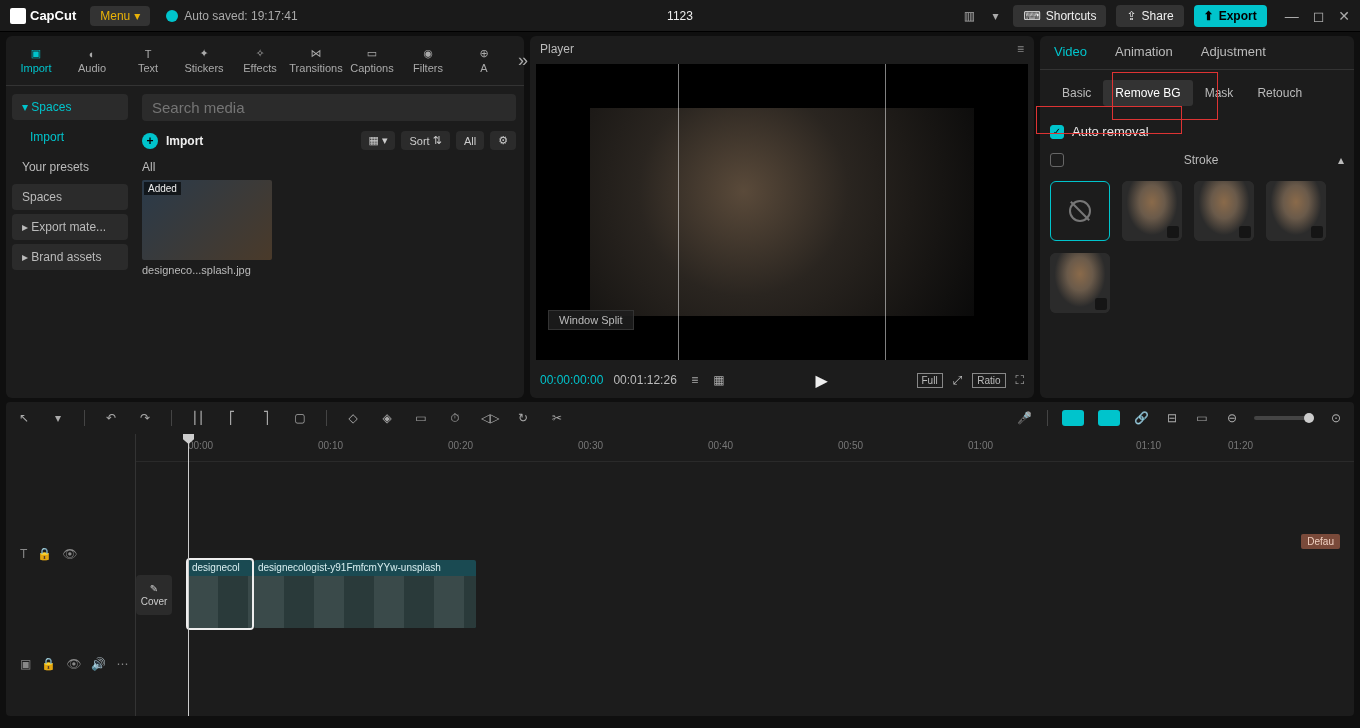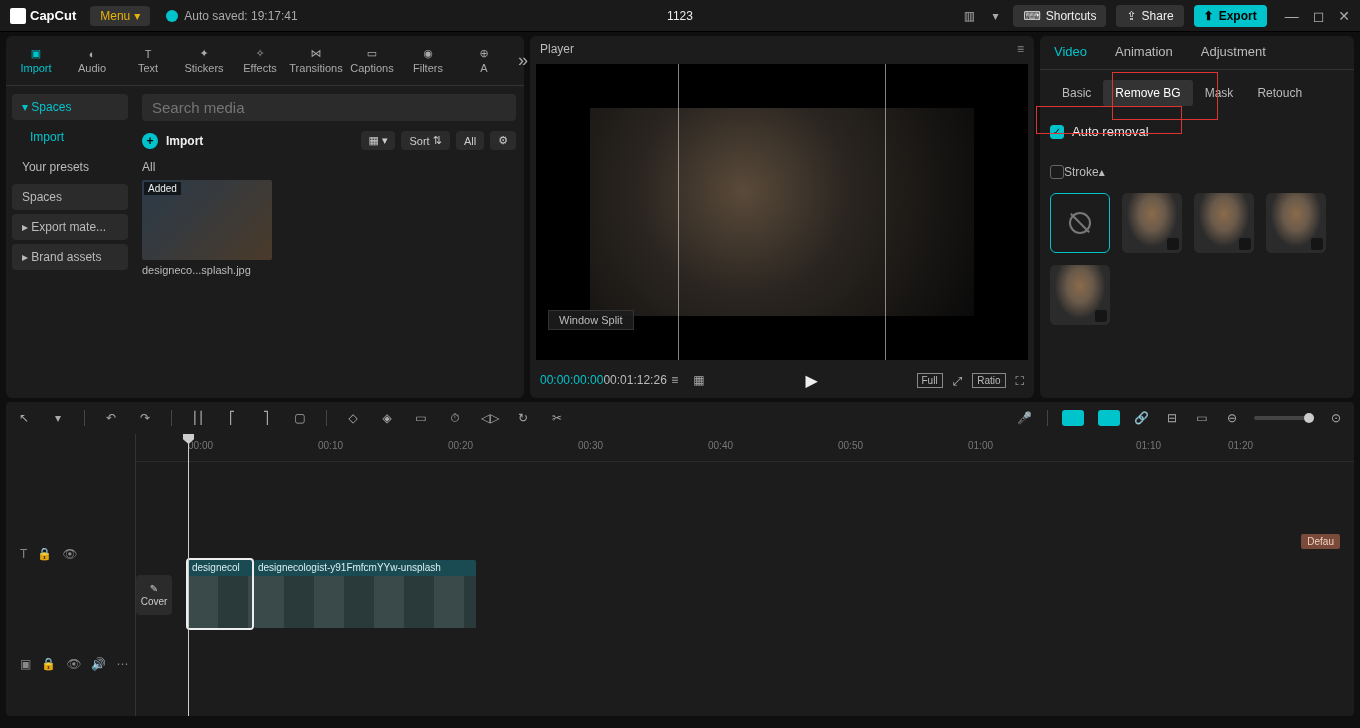--- a/index.html
+++ b/index.html
@@ -44,40 +44,40 @@
 .player-panel { flex: 1; display: flex; flex-direction: column; position: relative; }
 .player-head { height: 26px; display: flex; align-items: center; padding: 0 10px; color: #bbb; font-size: 12px; }
 .player-menu-icon { margin-left: auto; color: #888; cursor: pointer; }
 .player-view { flex: 1; background: #000; margin: 2px 6px; position: relative; display: flex; justify-content: center; }
 .video-frame { width: 384px; height: 100%; background: #000; display: flex; align-items: center; justify-content: center; position: relative; }
 .video-img { width: 100%; height: 70%; background: radial-gradient(circle at 40% 40%, #5a4a3a 0%, #2a2520 40%, #0a0a0a 100%); }
 .vline { position: absolute; top: 0; bottom: 0; width: 1px; background: rgba(255,255,255,0.5); }
 .vline.l { left: 88px; }
 .vline.r { right: 88px; }
 .wsplit { position: absolute; bottom: 30px; left: 12px; background: rgba(30,30,30,0.85); border: 1px solid #333; padding: 3px 10px; font-size: 11px; color: #bbb; }
-.player-ctrl { height: 36px; display: flex; align-items: center; padding: 0 10px; gap: 0; }
+.player-ctrl { height: 36px; display: flex; align-items: center; padding: 0 10px; gap: 10px; }
 .time-cur { color: #00c4cc; }
 .time-dur { color: #bbb; }
 .play-icon { margin: 0 auto; color: #eee; font-size: 16px; cursor: pointer; }
-.pc-right { display: flex; gap: 10px; align-items: flex-end; color: #bbb; }
+.pc-right { display: flex; gap: 10px; align-items: flex-start; color: #bbb; }
 .pc-box { border: 1px solid #888; padding: 1px 4px; font-size: 10px; cursor: pointer; }
 .props-panel { width: 314px; display: flex; flex-direction: column; }
 .props-tabs { display: flex; height: 34px; border-bottom: 1px solid #333; }
 .props-tab { padding: 8px 14px; color: #bbb; cursor: pointer; font-size: 13px; }
 .props-tab.active { color: #00c4cc; }
 .props-subtabs { display: flex; gap: 0; padding: 10px 10px 0; position: relative; }
 .sub-tab { padding: 6px 12px; color: #bbb; cursor: pointer; font-size: 12px; border-radius: 3px; }
 .sub-tab.active { background: #333; color: #fff; }
 .redbox { border: 1px solid #d33; position: absolute; }
 .props-body { padding: 14px 10px; }
 .chk-row { display: flex; align-items: center; gap: 8px; padding: 4px 0; }
 .chk { width: 14px; height: 14px; border-radius: 3px; border: 1px solid #666; display: inline-flex; align-items: center; justify-content: center; }
 .chk.on { background: #00c4cc; border-color: #00c4cc; color: #000; font-size: 10px; }
 .chk-lbl { color: #e5e5e5; font-size: 13px; }
-.stroke-row { display: flex; align-items: center; gap: 0; margin-top: 22px; color: #bbb; }
+.stroke-row { display: flex; align-items: center; gap: 8px; margin-top: 10px; color: #bbb; justify-content: space-between; }
 .stroke-presets { display: flex; flex-wrap: wrap; gap: 12px; margin-top: 14px; }
 .preset { width: 60px; height: 60px; background: #2b2b2b; border-radius: 6px; position: relative; }
 .preset.sel { border: 1px solid #00c4cc; background: #1c1c1c; display: flex; align-items: center; justify-content: center; }
 .preset .dl { position: absolute; bottom: 3px; right: 3px; width: 12px; height: 12px; background: rgba(0,0,0,0.5); border-radius: 2px; }
 .no-icon { width: 22px; height: 22px; border: 2px solid #777; border-radius: 50%; position: relative; }
 .no-icon::after { content: ''; position: absolute; width: 26px; height: 2px; background: #777; top: 50%; left: 50%; transform: translate(-50%,-50%) rotate(45deg); }
 .silh { width: 100%; height: 100%; background: radial-gradient(ellipse at 50% 35%, #8a6a4a 0%, #6a5a4a 30%, #2b2b2b 60%); border-radius: 6px; }
 .toolbar { height: 32px; background: #1c1c1c; margin: 0 6px; border-radius: 4px 4px 0 0; display: flex; align-items: center; padding: 0 10px; gap: 18px; }
 .tb-icon { color: #aaa; cursor: pointer; width: 16px; text-align: center; }
 .tb-sep { width: 1px; height: 16px; background: #444; }

